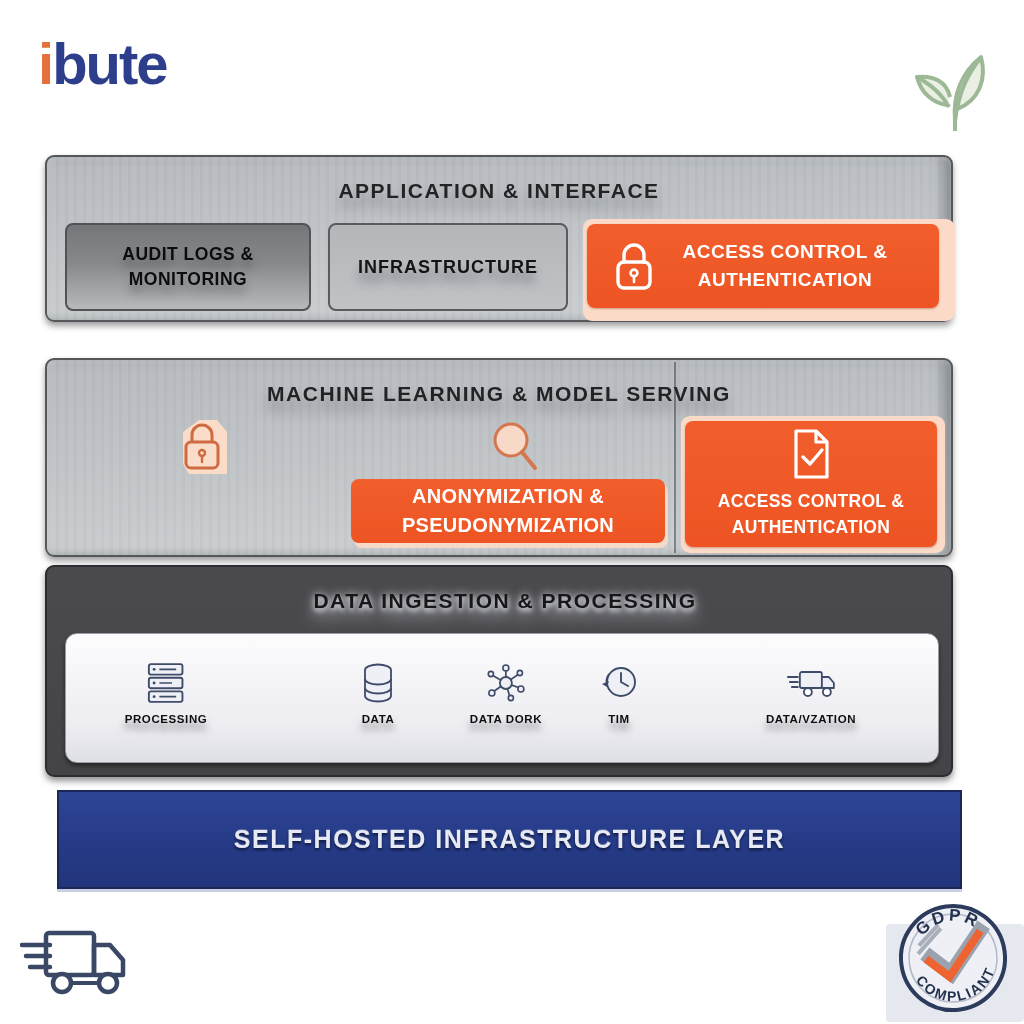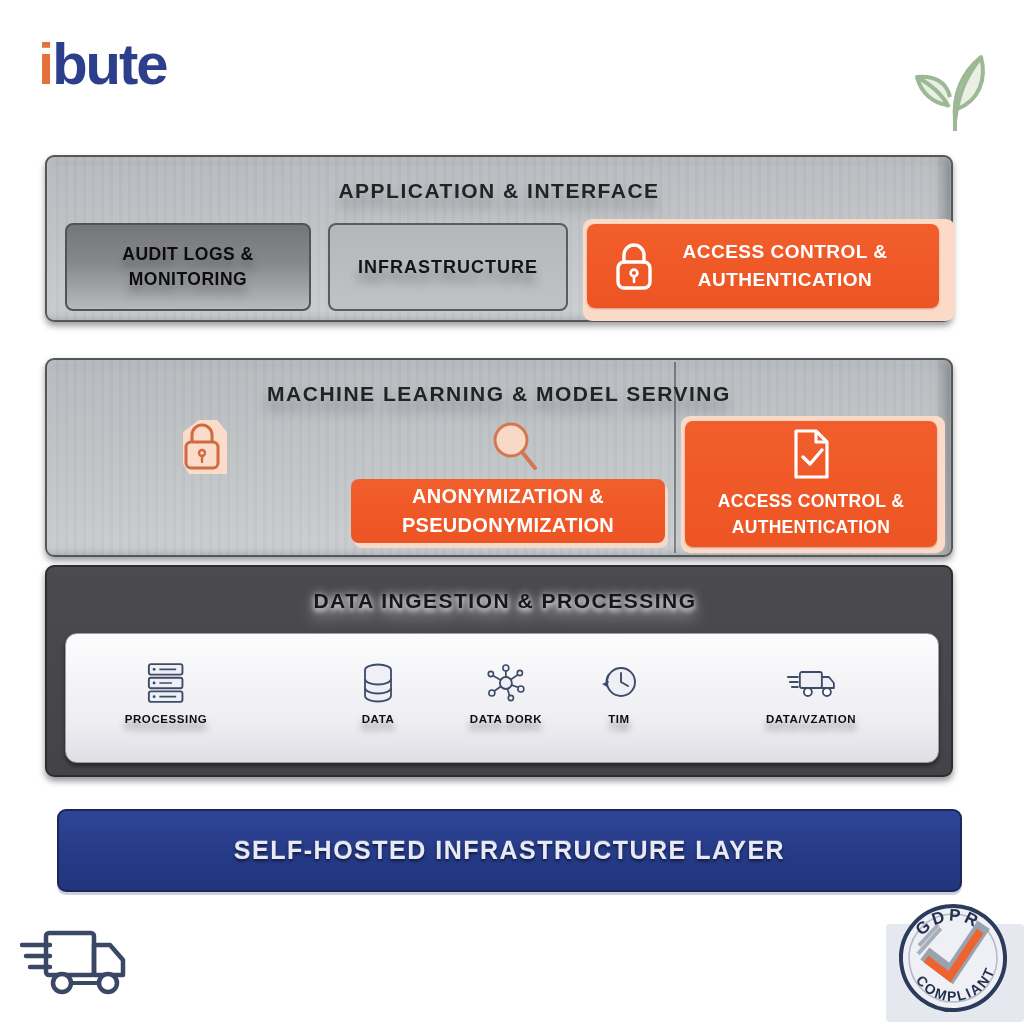--- a/index.html
+++ b/index.html
@@ -68,24 +68,24 @@
                    0 9px 16px rgba(222,225,231,.8);padding-left:12px;}
   .data-inner{position:absolute;left:18px;top:66px;width:872px;height:128px;border-radius:12px;
        background:linear-gradient(180deg,#fdfdfe 0%,#ededf2 70%,#dfe0e6 100%);
        border:1px solid #9b9da3;box-shadow:0 3px 4px rgba(0,0,0,.45);z-index:3;}
   .data-item{position:absolute;top:28px;transform:translateX(-50%);display:flex;
        flex-direction:column;align-items:center;gap:9px;}
   .data-item .lbl{font-size:11.5px;font-weight:700;color:#0f0f12;letter-spacing:.6px;
        text-shadow:0 7px 7px rgba(60,60,66,.55);}
 
   
-  .layer-infra{top:790px;left:57px;width:905px;height:83px;border-radius:9px;
+  .layer-infra{top:790px;left:57px;width:905px;height:99px;border-radius:0;
        background:linear-gradient(180deg,#2e4597 0%,#253a85 60%,#22357c 100%);
        border:2px solid #1a2757;display:flex;align-items:center;justify-content:center;
-       box-shadow:0 3px 0 rgba(190,196,215,.8);margin-top:19px;}
+       box-shadow:0 3px 0 rgba(190,196,215,.8);}
   .infra-title{color:#e7eaf4;font-weight:700;font-size:25px;letter-spacing:1.5px;
        text-shadow:0 2px 3px rgba(5,10,30,.7),0 -1px 0 rgba(255,255,255,.25);}
 
   
   .leaf{position:absolute;left:903px;top:35px;}
   .truck-big{position:absolute;left:20px;top:915px;}
   .stamp-bg{position:absolute;left:886px;top:924px;width:138px;height:98px;
        background:#ccd1de;opacity:.5;border-radius:4px;}
   .stamp{position:absolute;left:893px;top:897px;transform:rotate(-8deg);}
 </style>

